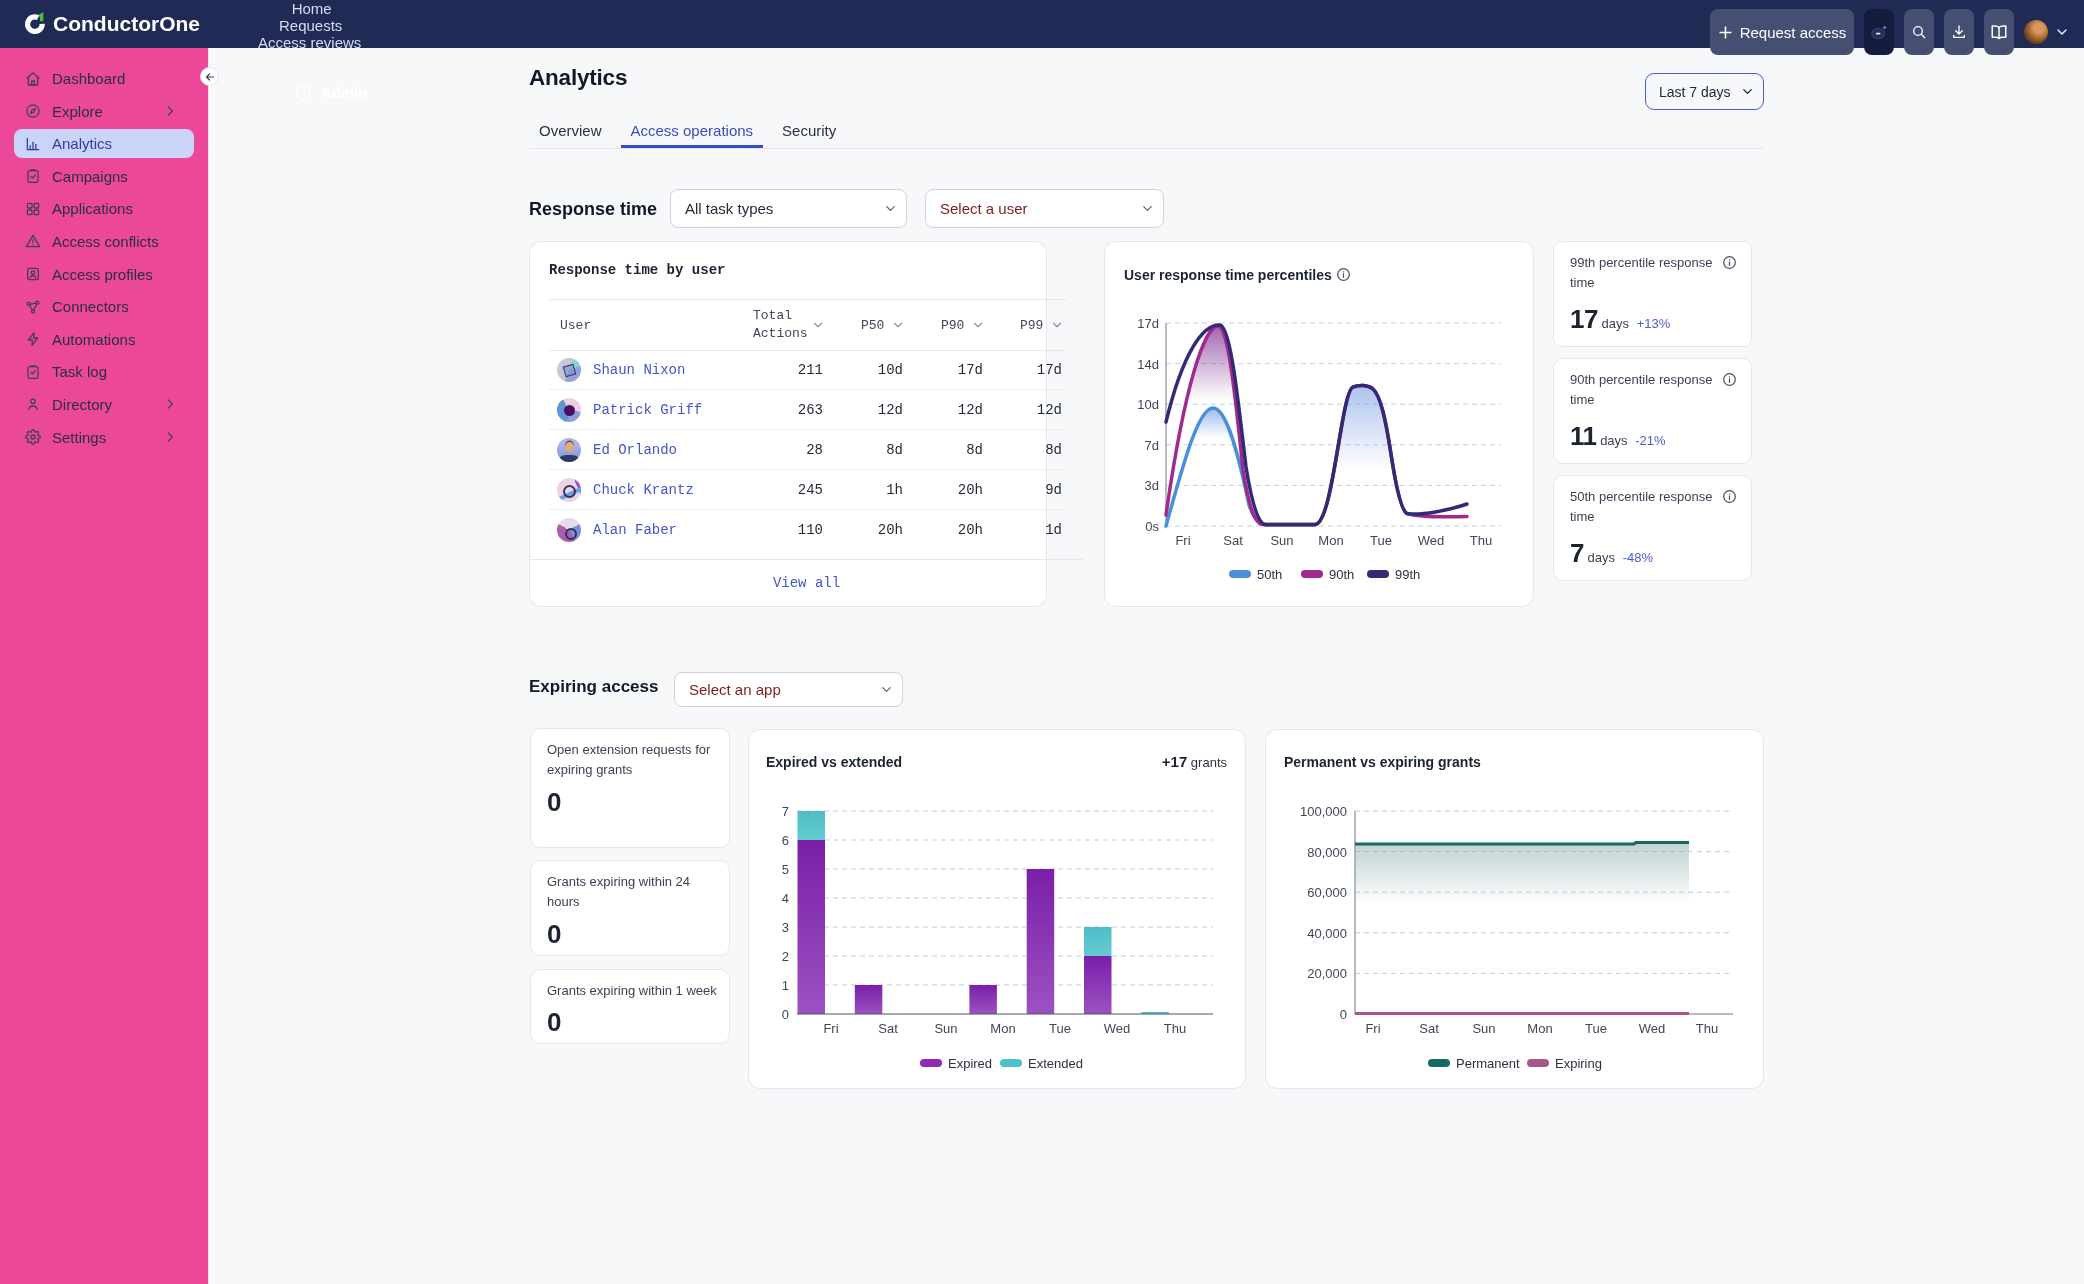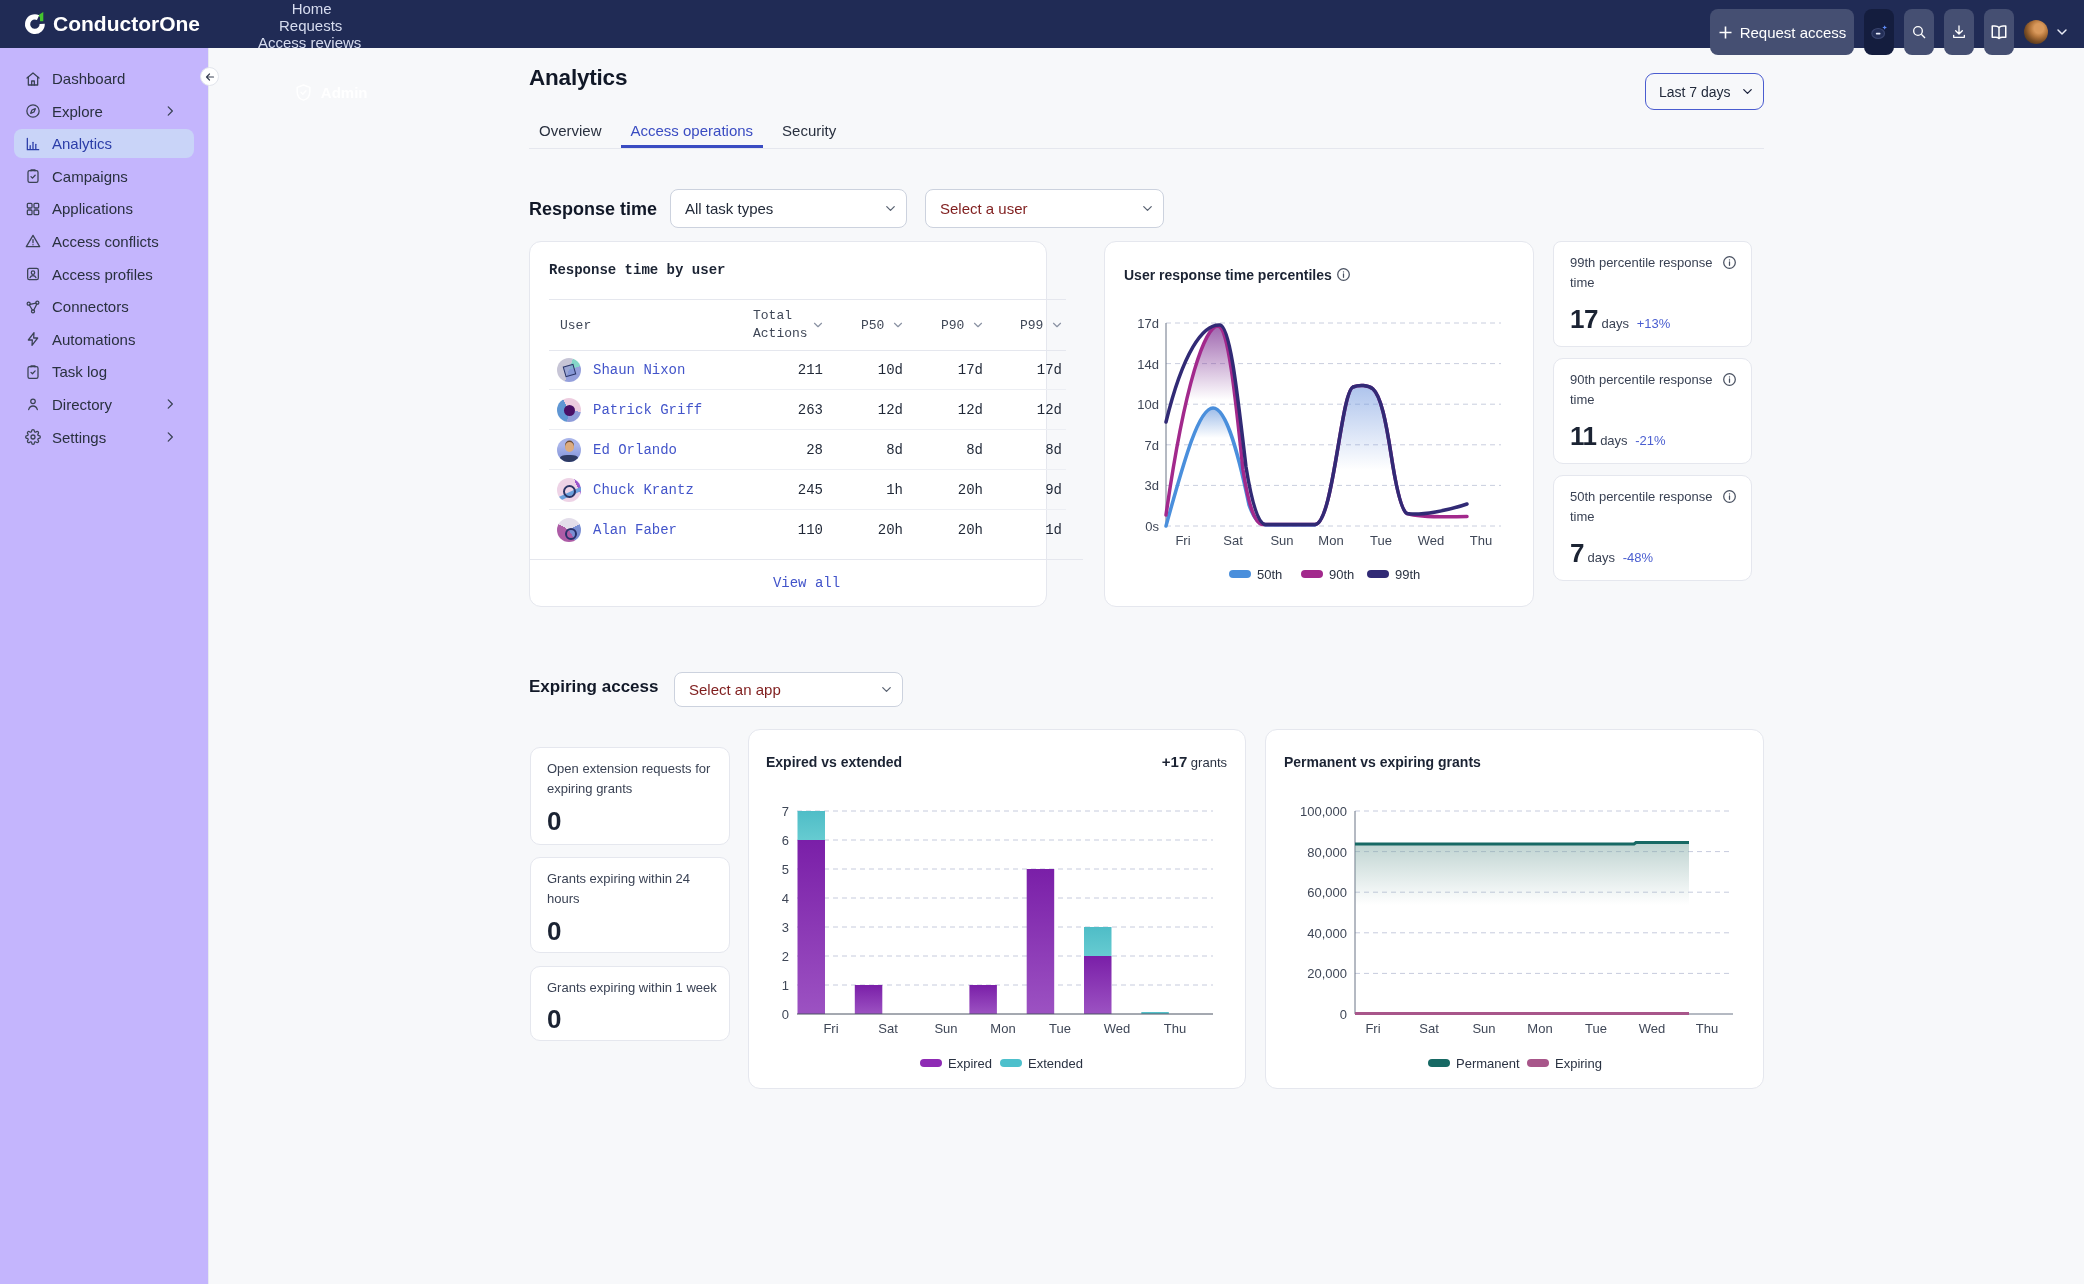--- a/index.html
+++ b/index.html
@@ -10,21 +10,21 @@
 .nav { position:absolute; left:258px; top:0; height:48px; display:flex; align-items:center;flex-direction:column; }
 .nav a { color:#d6dcef; font-size:15px; text-decoration:none; }
 .nav .n1{ margin-right:38px; } .nav .n2{ margin-right:40px; } .nav .n3{ margin-right:42px; }
 .nav .admin { display:flex; align-items:center; gap:8px; color:#fff; font-weight:700;margin-top:32px; }
 .topright { position:absolute; right:14px; top:9px; display:flex; align-items:center; }
 .tbtn { height:46px; border-radius:8px; background:#454f72; display:flex; align-items:center; justify-content:center; color:#fff; }
 .req { width:144px; font-size:15px; gap:7px; margin-right:10px; }
 .icbtn { width:30px; margin-right:10px; }
 .icbtn.dark { background:#141d3e; }
 .avatar { width:24px; height:24px; border-radius:50%; background:radial-gradient(circle at 62% 35%, #d9995c 0 22%, #b4763c 40%, #7a4d24 62%, #45301c 85%, #2b2015 100%); margin-right:6px; }
-.sidebar { position:absolute; top:48px; left:0; width:209px; height:1236px; background:#c4b5fd; border-right:1px solid #e7e9f0; z-index:10; }
+.sidebar { position:absolute; top:48px; left:0; width:209px; height:1236px; background:#ec4899; border-right:1px solid #e7e9f0; z-index:10; }
 .snav { padding:16px 14px 0 14px; }
 .sitem { height:29px; margin-bottom:3.6px; display:flex; align-items:center; border-radius:8px; padding:0 6px 0 11px; color:#29303f; font-size:15px; }
 .sitem svg { margin-right:11px; flex:0 0 auto; }
 .sitem .chev { margin-left:auto; }
 .sitem.active { background:#c9d4f8; color:#2b3da8; font-weight:500; }
 .collapse { position:absolute; top:67px; left:200px; width:19px; height:19px; background:#fff; border:1px solid #e2e5ec; border-radius:50%; z-index:12; display:flex; align-items:center; justify-content:center; }
 .main { position:absolute; top:48px; left:210px; width:1874px; height:1236px; background:#f7f8fa; }
 .content { position:absolute; left:319px; top:0; width:1235px; }
 h1.pagetitle { position:absolute; left:0; top:17px; font-size:22.5px; font-weight:700; color:#111827; letter-spacing:-.2px;}
 .rangebtn { position:absolute; left:1116px; top:25px; width:119px; height:37px; border:1.5px solid #4a5cd0; border-radius:9px; background:#f7f8fa; display:flex; align-items:center; gap:9px; font-size:14px; color:#222a3b; padding-left:13px; }
@@ -381,21 +381,21 @@
 
   <div class="sechead" style="position:absolute;left:0;top:629px;font-size:17px;">Expiring access</div>
   <div class="dd" style="position:absolute;left:145px;top:624px;width:229px;height:35px;">
         <span class="ph">Select an app</span> 
         <svg width="15" height="15" viewBox="0 0 24 24" fill="none" stroke="#5a6372" stroke-width="2" stroke-linecap="round" stroke-linejoin="round">
           <path d="M6 9 l6 6 6-6"></path>
         </svg>
       </div>
 
   <div id="expcol" style="position:absolute;left:1px;top:680px;width:200px;">
-    <div class="card scard" style="position:relative;height:98px;width:200px;margin-bottom:12px;margin-top:19px;">
+    <div class="card scard" style="position:relative;height:120px;width:200px;margin-bottom:12px;">
       <div class="stitle" style="width:168px;">Open extension requests for expiring grants</div>
       <div class="sval" style="top:58px;"><b>0</b></div>
     </div>
     <div class="card scard" style="position:relative;height:96px;width:200px;margin-bottom:13px;">
       <div class="stitle" style="width:168px;">Grants expiring within 24 hours</div>
       <div class="sval" style="top:58px;"><b>0</b></div>
     </div>
     <div class="card scard" style="position:relative;height:75px;width:200px;">
       <div class="stitle" style="width:180px;">Grants expiring within 1 week</div>
       <div class="sval" style="top:37px;"><b>0</b></div>

